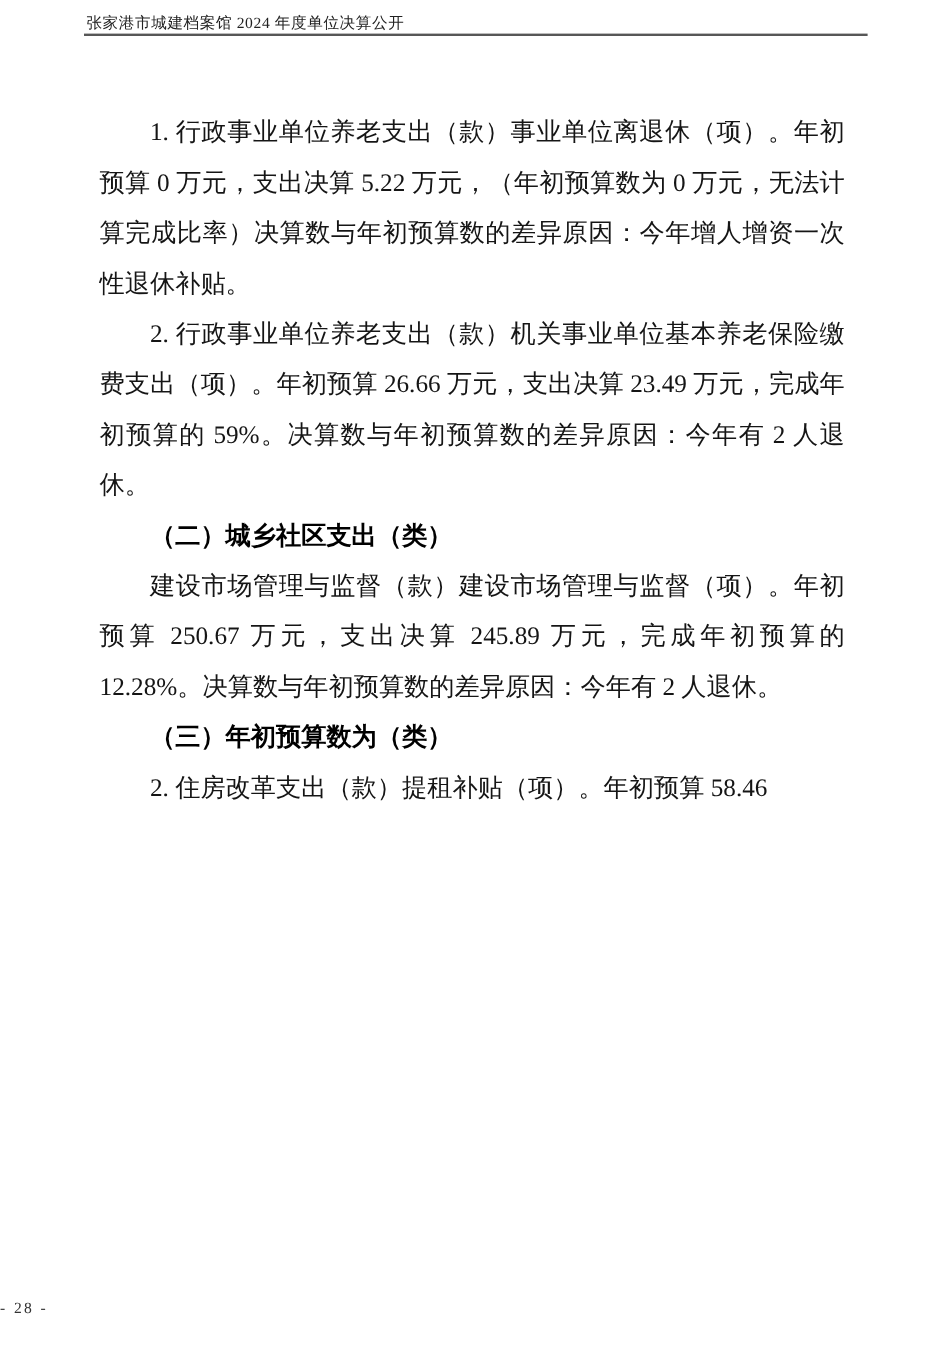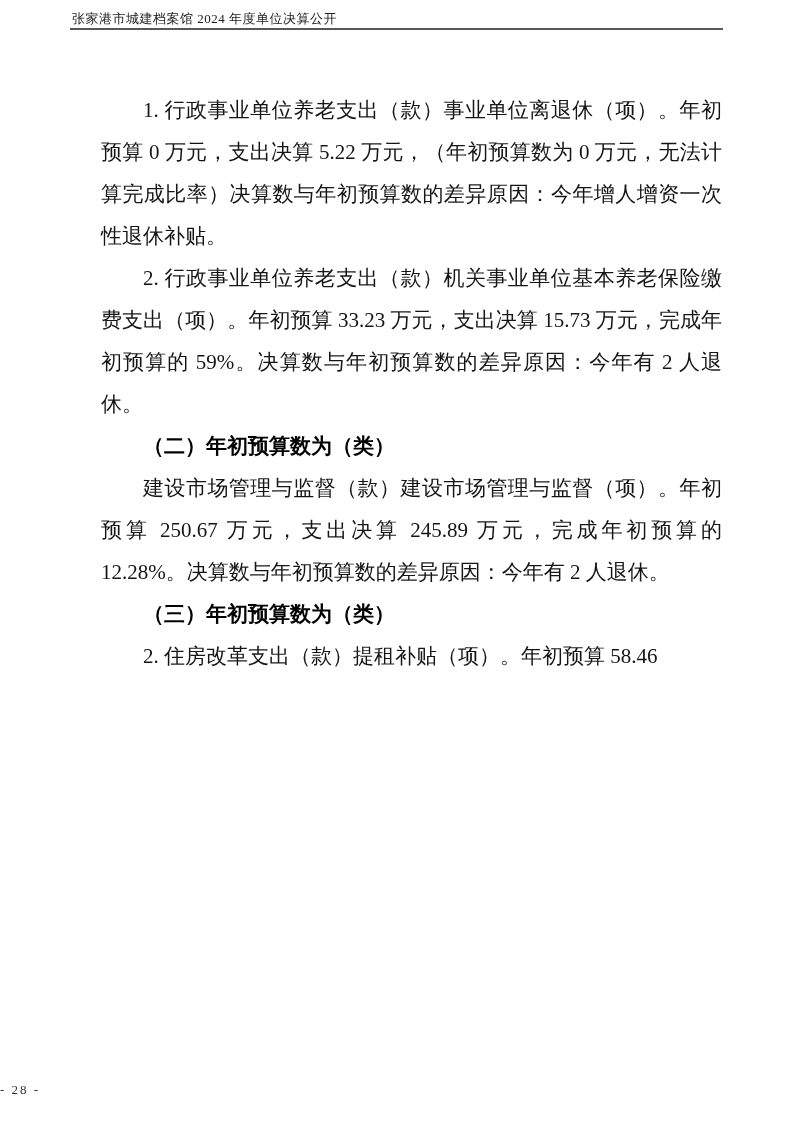--- a/index.html
+++ b/index.html
@@ -28,21 +28,21 @@
   .header-rule {
     position: absolute;
     left: 70px;
     top: 28px;
     width: 653px;
     height: 2px;
     background: #575757;
   }
   .doc-body {
     position: absolute;
-    left: 101px;
+    left: 83px;
     top: 89px;
     width: 621px;
   }
   .para {
     margin: 0;
     font-size: 21px;
     line-height: 42px;
     text-align: justify;
     text-indent: 2em;
     color: #151515;
@@ -65,22 +65,22 @@
 </head>
 <body>
 
 <div class="page">
 
   <span class="header-title">张家港市城建档案馆 2024 年度单位决算公开</span>
   <div class="header-rule"></div>
 
   <div class="doc-body">
     <p class="para">1. 行政事业单位养老支出（款）事业单位离退休（项）。年初预算 0 万元，支出决算 5.22 万元，（年初预算数为 0 万元，无法计算完成比率）决算数与年初预算数的差异原因：今年增人增资一次性退休补贴。</p>
-    <p class="para">2. 行政事业单位养老支出（款）机关事业单位基本养老保险缴费支出（项）。年初预算 33.23 万元，支出决算 15.73 万元，完成年初预算的 59%。决算数与年初预算数的差异原因：今年有 2 人退休。</p>
-    <p class="para heading">（二）年初预算数为（类）</p>
+    <p class="para">2. 行政事业单位养老支出（款）机关事业单位基本养老保险缴费支出（项）。年初预算 26.66 万元，支出决算 23.49 万元，完成年初预算的 59%。决算数与年初预算数的差异原因：今年有 2 人退休。</p>
+    <p class="para heading">（二）城乡社区支出（类）</p>
     <p class="para">建设市场管理与监督（款）建设市场管理与监督（项）。年初预算 250.67 万元，支出决算 245.89 万元，完成年初预算的 12.28%。决算数与年初预算数的差异原因：今年有 2 人退休。</p>
     <p class="para heading">（三）年初预算数为（类）</p>
     <p class="para">2. 住房改革支出（款）提租补贴（项）。年初预算 58.46</p>
   </div>
 
   <div class="footer">
     <span>- 28 -</span>
   </div>
 
 </div>

